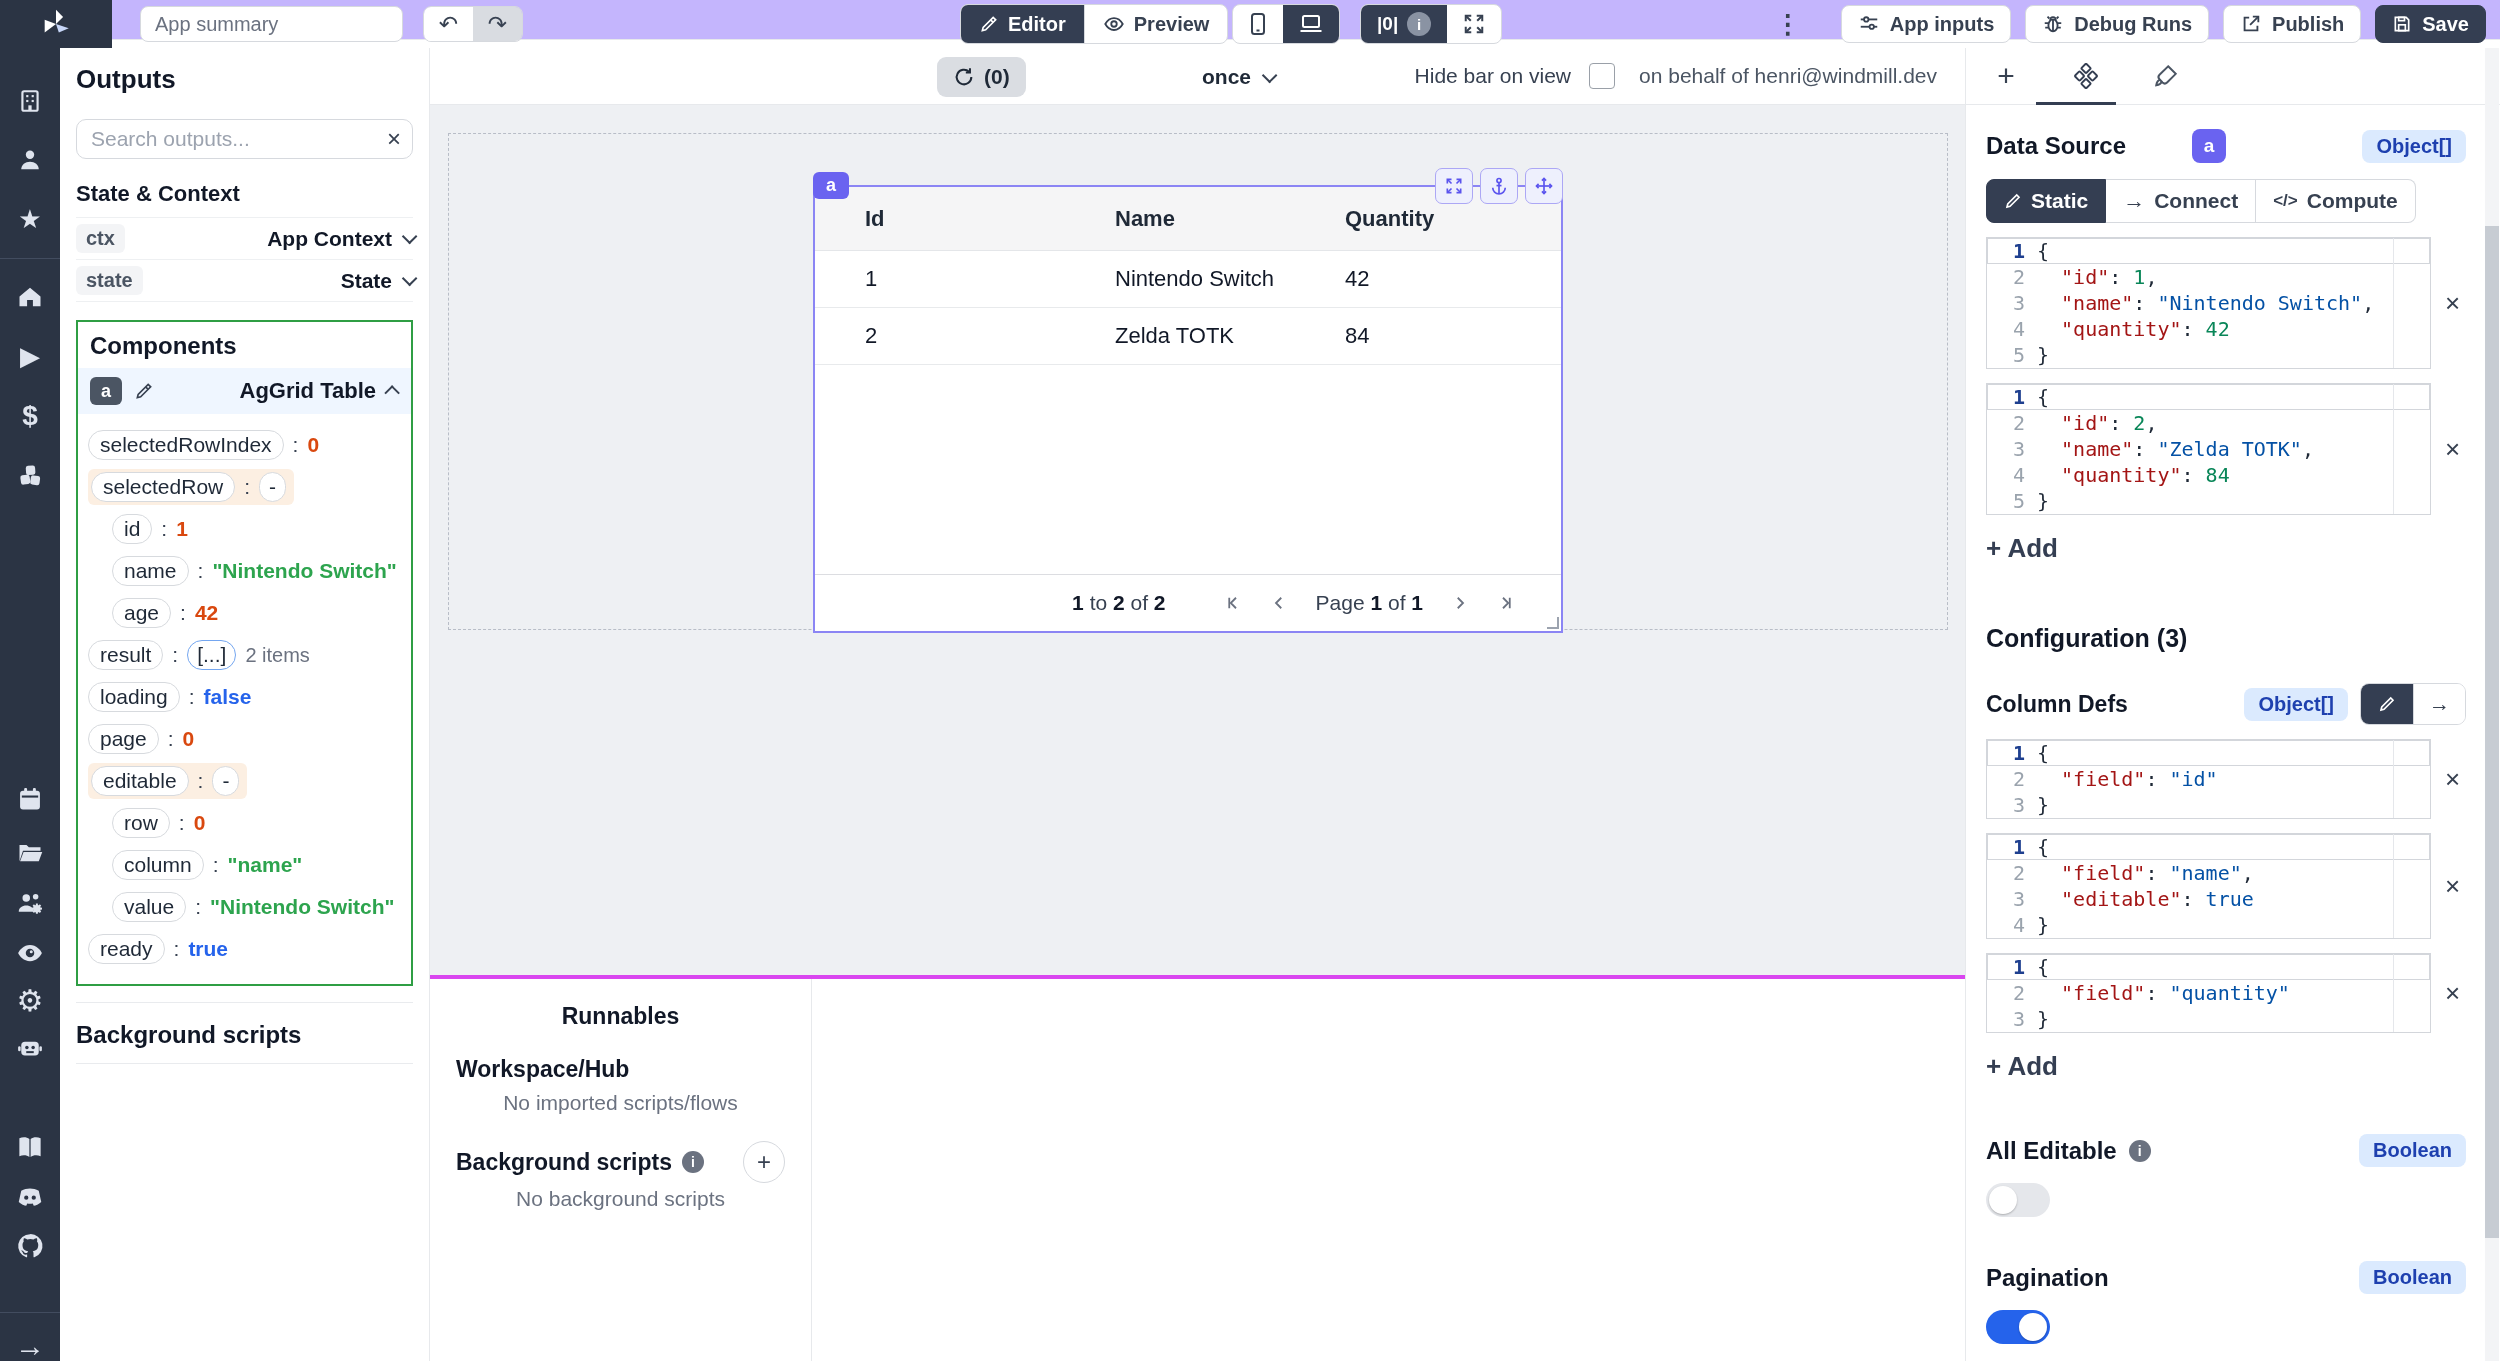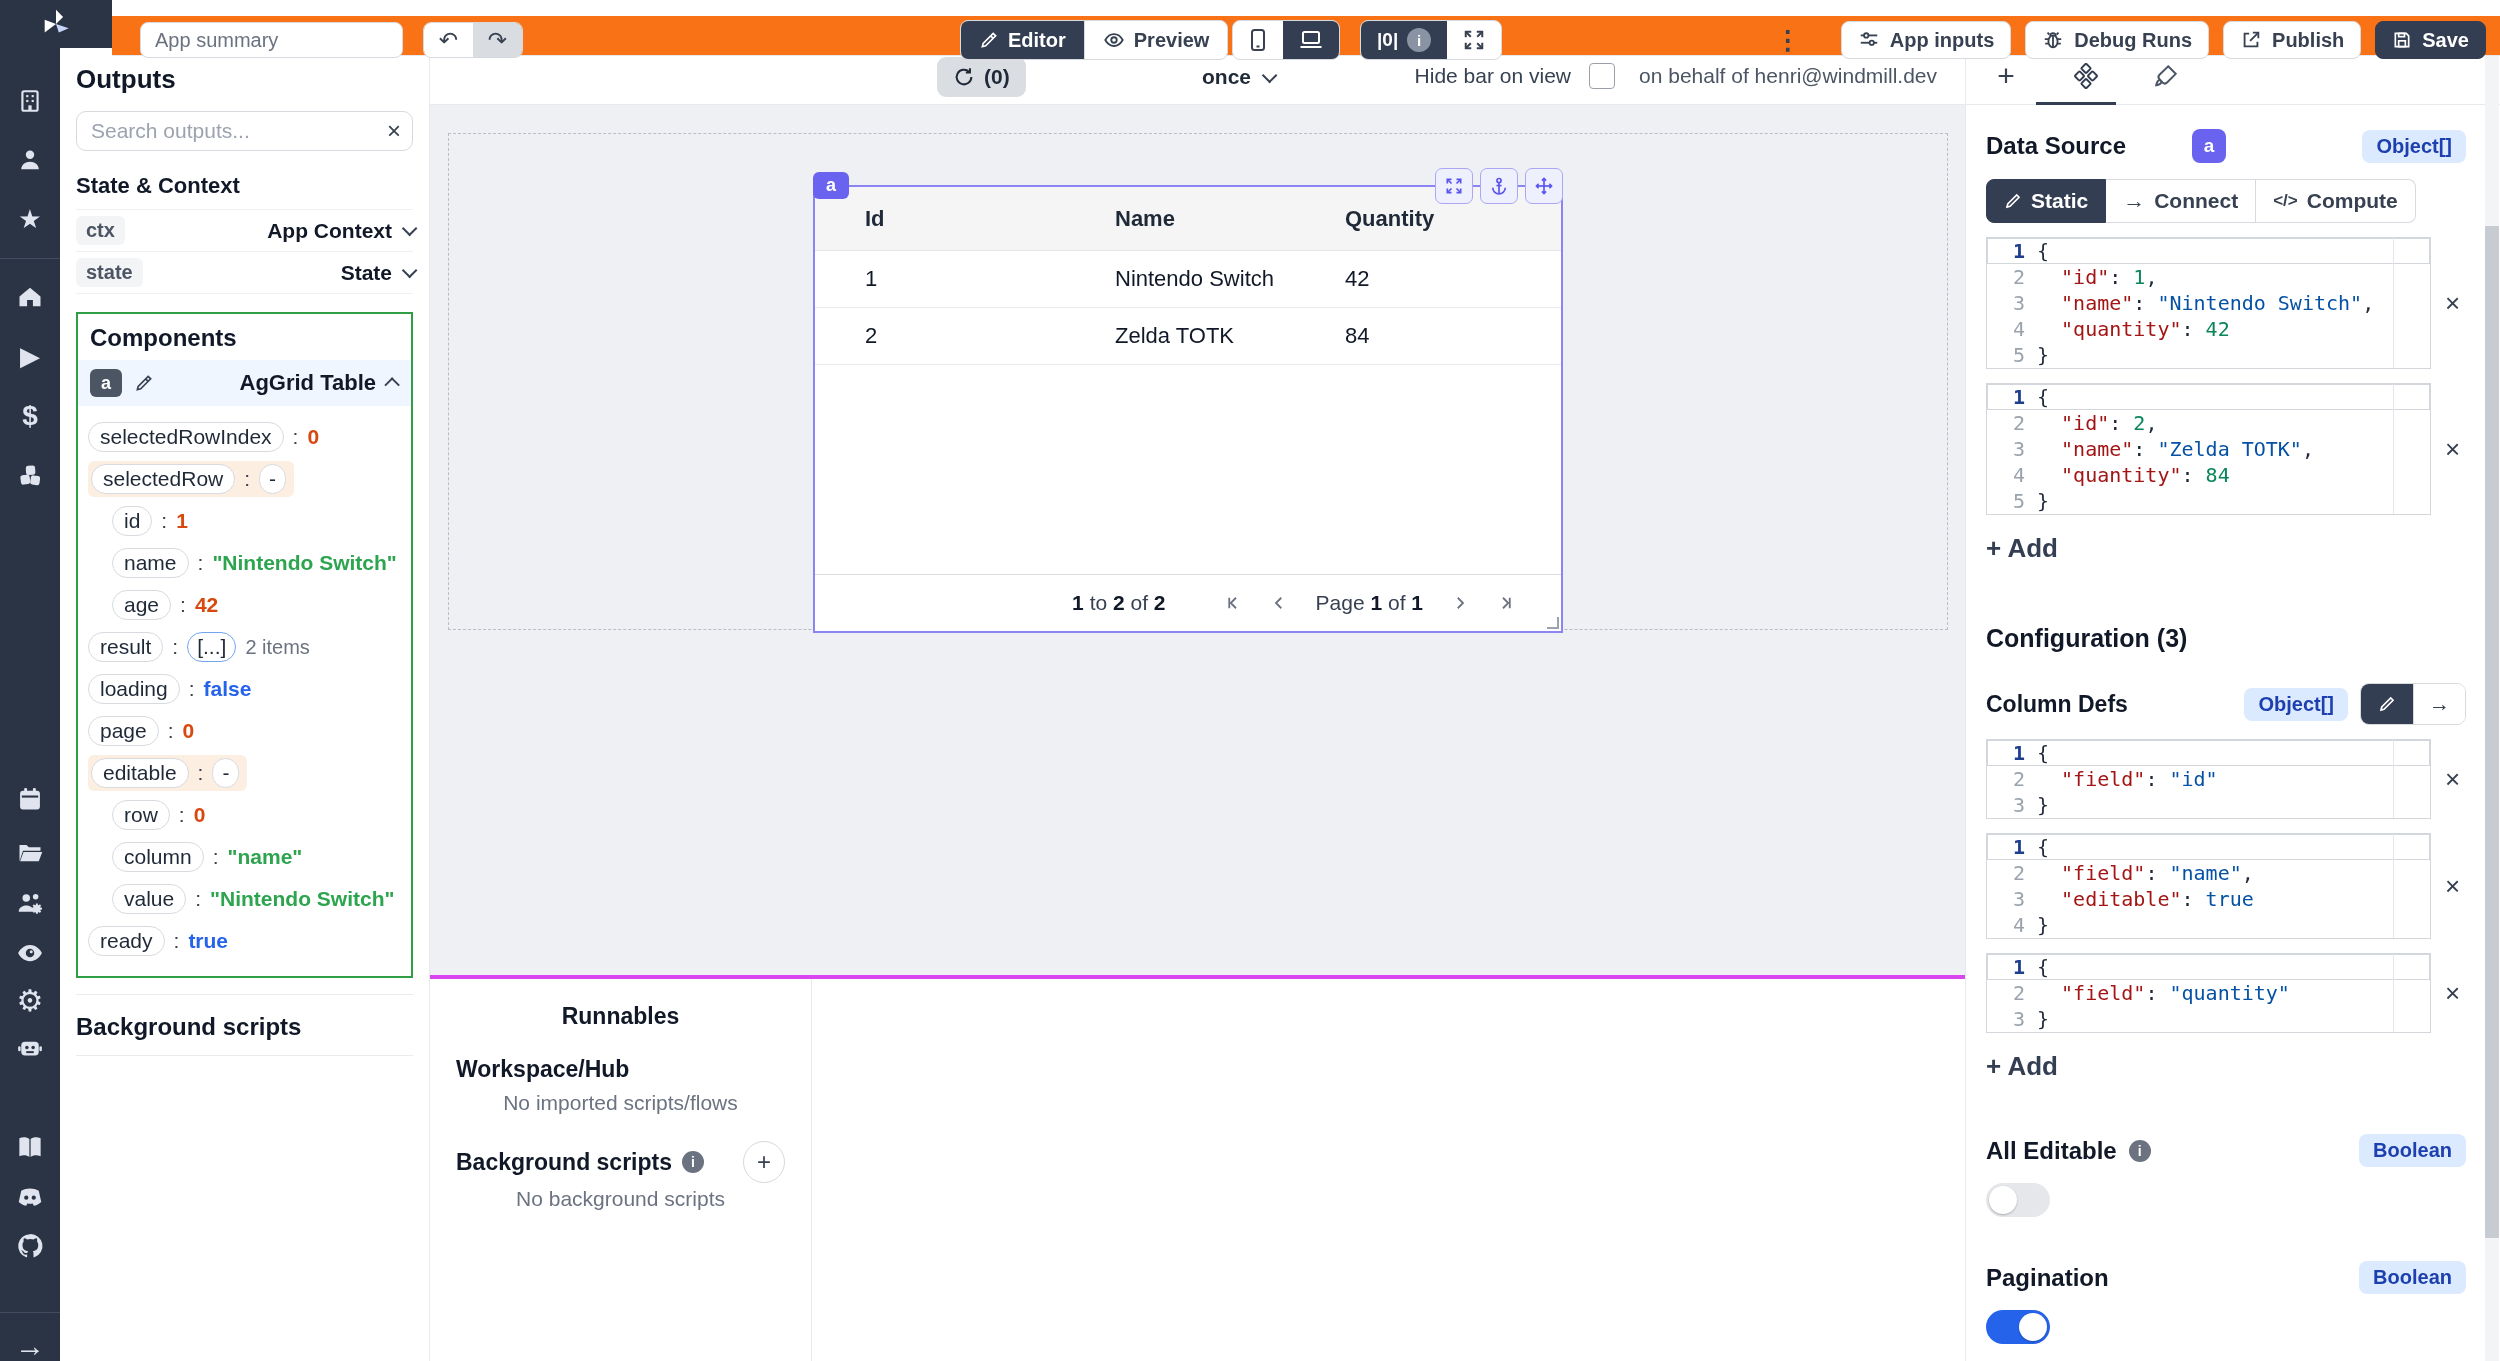--- a/index.html
+++ b/index.html
@@ -13,21 +13,21 @@
   
   .rail { position:absolute; left:0; top:0; width:60px; height:1361px; background:#2b3444; z-index:4;
           display:flex; flex-direction:column; align-items:center; }
   .logo-block { position:absolute; left:0; top:0; width:112px; height:48px; background:#2b3444; z-index:6;
                 display:flex; align-items:center; justify-content:center; }
   .rail-ic { width:30px; height:30px; display:flex; align-items:center; justify-content:center;
              color:#dfe4ee; font-size:26px; cursor:pointer; }
   .rail-div { width:60px; height:1px; background:#424c5f; }
 
   
-  .topbar { position:absolute; left:112px; top:16px; right:0; height:40px; background:#f97316;
+  .topbar { position:absolute; left:112px; top:0; right:0; height:40px; background:#c4b5fd;
             border-bottom:1px solid #e7e9ec; z-index:5; }
   .title-input { position:absolute; left:28px; top:6px; width:263px; height:36px; border:1px solid #d6d9de;
                  border-radius:8px; padding:0 14px; font-size:20px; color:#6b7280; outline:none;
                  font-family:"Liberation Sans",sans-serif; }
   .undo-grp { position:absolute; left:311px; top:6px; height:36px; display:flex; border:1px solid #d6d9de;
               border-radius:8px; overflow:hidden; }
   .undo-grp .cell { width:49px; display:flex; align-items:center; justify-content:center; font-size:23px;
                     color:#374151; background:#fff; cursor:pointer; }
   .undo-grp .cell.dim { background:#d9dce1; }
   .seg { display:flex; border-radius:8px; overflow:hidden; border:1px solid #d6d9de; background:#fff; height:40px; }
@@ -44,21 +44,21 @@
             background:#fff; padding:0 16px; font-size:20px; font-weight:700; color:#374151; cursor:pointer;
             font-family:"Liberation Sans",sans-serif; }
   .tb-btn.dark { background:#343e52; color:#fff; border-color:#343e52; }
   .info-dot { width:24px; height:24px; border-radius:50%; background:#8a93a3; color:#fff; font-size:15px;
               font-weight:700; display:inline-flex; align-items:center; justify-content:center; }
 
   
   .outputs { position:absolute; left:60px; top:48px; width:370px; height:1313px; background:#fff;
              border-right:1px solid #e7e9ec; padding:16px; overflow:hidden; }
   .outputs h1 { font-size:26px; font-weight:800; color:#111827; }
-  .search-wrap { position:relative; margin-top:16px; }
+  .search-wrap { position:relative; margin-top:24px; }
   .search-input { width:100%; height:40px; border:1px solid #d6d9de; border-radius:10px; padding:0 40px 0 14px;
                   font-size:21px; color:#374151; outline:none; font-family:"Liberation Sans",sans-serif; }
   .search-input::placeholder { color:#9ca3af; }
   .search-x { position:absolute; right:12px; top:6px; font-size:24px; color:#374151; cursor:pointer; }
   .sec-h { font-size:22px; font-weight:800; color:#111827; margin-top:22px; }
   .kv-row { height:42px; display:flex; align-items:center; justify-content:space-between;
             border-top:1px solid #eef0f2; margin-top:0; }
   .kv-rows { margin-top:10px; border-bottom:1px solid #eef0f2; }
   .kv-key { background:#f3f4f6; border-radius:6px; padding:3px 10px; font-size:20px; font-weight:600; color:#4b5563; }
   .kv-val { display:flex; align-items:center; gap:10px; font-size:21px; font-weight:700; color:#111827; }

